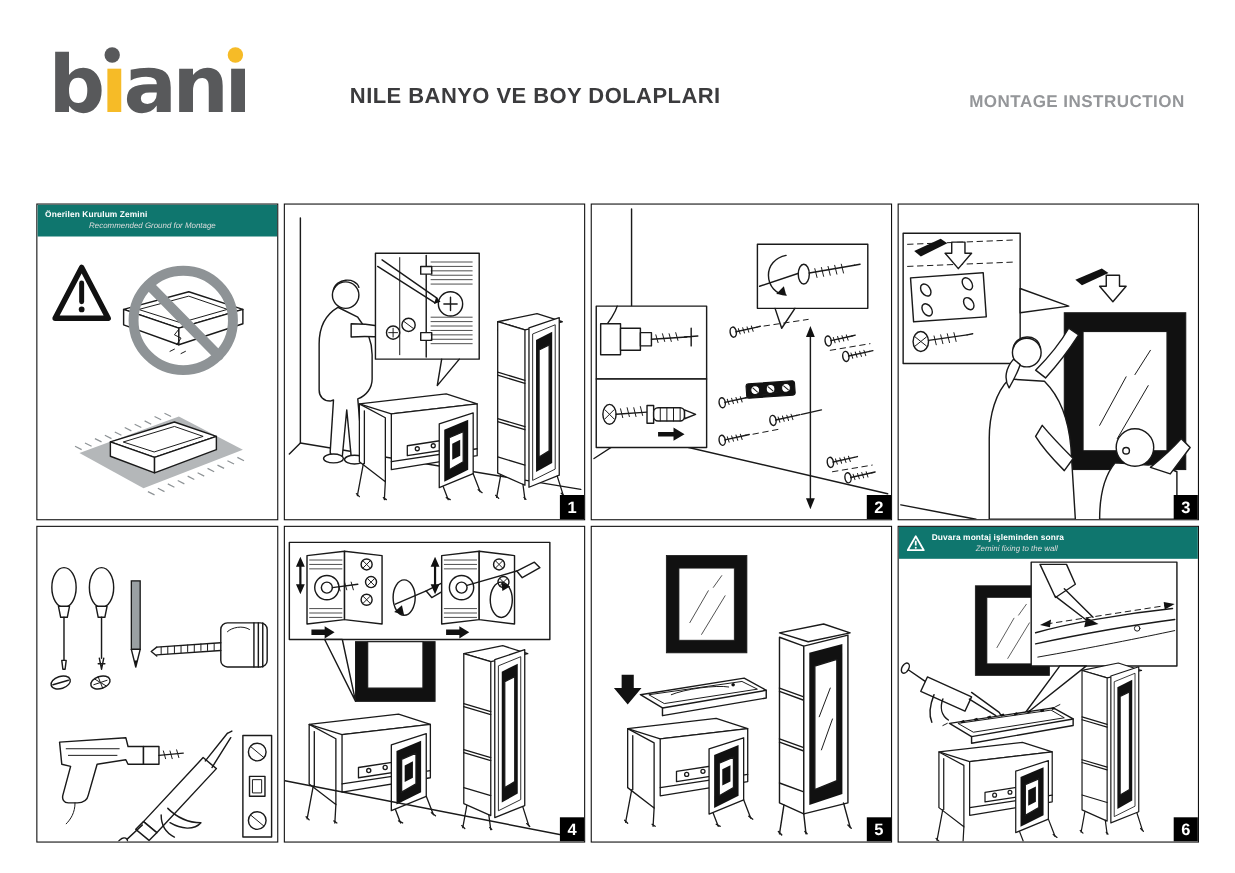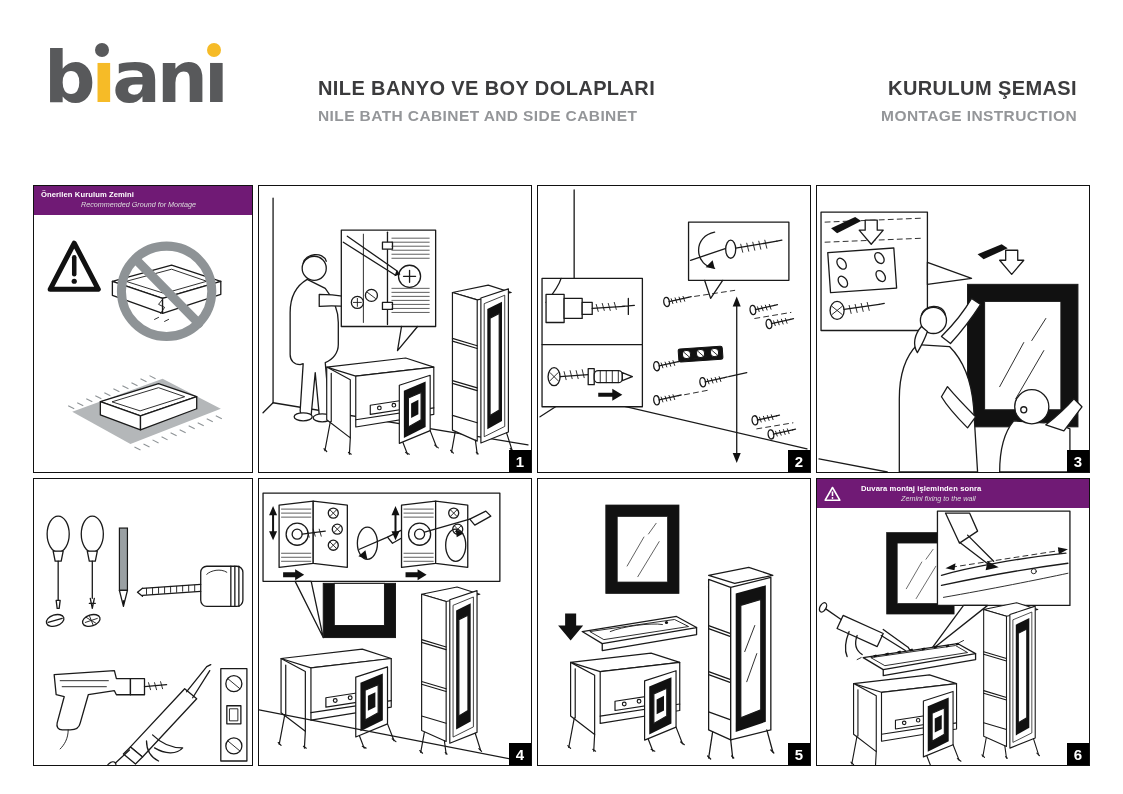--- a/index.html
+++ b/index.html
@@ -17,24 +17,24 @@
   .t-center{position:absolute;left:318px;top:77px;}
   .t-right{position:absolute;right:46px;top:77px;text-align:right;}
   .tt1{font-size:20px;font-weight:bold;color:#3b3b3d;letter-spacing:.4px;}
   .tt2{font-size:15.5px;font-weight:bold;color:#949699;letter-spacing:.4px;margin-top:7px;}
 
   
   .grid{position:absolute;left:33px;top:185px;display:grid;
         grid-template-columns:220px 274px 274px 274px;
         grid-template-rows:288px 288px;gap:5px;}
   .panel{border:1.6px solid #111;background:#fff;position:relative;box-sizing:border-box;overflow:hidden;}
-  .phead{background:#701a75;color:#fff;height:29px;box-sizing:border-box;padding:4px 7px 0;}
+  .phead{background:#0f766e;color:#fff;height:29px;box-sizing:border-box;padding:4px 7px 0;}
   .phead .t{font-size:7.6px;font-weight:bold;letter-spacing:.1px;}
   .phead .s2{font-size:7.2px;font-style:italic;color:#dcdcdc;margin-top:1px;margin-left:40px;}
-  .phead.warn{display:flex;align-items:center;gap:20px;padding:0 7px;}
+  .phead.warn{display:flex;align-items:center;gap:6px;padding:0 7px;}
   .badge{position:absolute;right:0;bottom:0;width:22px;height:22px;background:#000;color:#fff;
          display:flex;align-items:center;justify-content:center;font-size:15px;font-weight:bold;}
   svg.scene{position:absolute;left:0;top:0;width:100%;height:100%;}
   svg.scene.under{top:29px;height:calc(100% - 29px);}
 
   
   .s{fill:none;stroke:#1a1a1a;stroke-width:1.3;stroke-linecap:round;stroke-linejoin:round;}
   .sw{fill:#fff;stroke:#1a1a1a;stroke-width:1.3;stroke-linejoin:round;}
   .d{fill:#111;stroke:none;}
   .sk{fill:#111;stroke:#111;}
@@ -105,25 +105,23 @@
   </symbol>
 </defs>
 </svg>
 
 <div class="logo">
   <span>b</span><span class="iw"><span class="c-y">ı</span><span class="dot g"></span></span><span>a</span><span>n</span><span class="iw"><span class="c-g">ı</span><span class="dot y"></span></span>
 </div>
 
 <div class="t-center">
   <div class="tt1">NILE BANYO VE BOY DOLAPLARI</div>
-  <div class="tt2">NILE BATH CABINET AND SIDE CABINET</div>
 </div>
 
 <div class="t-right">
-  <div class="tt1">KURULUM ŞEMASI</div>
   <div class="tt2">MONTAGE INSTRUCTION</div>
 </div>
 
 <div class="grid">
 
   <div class="panel">
     <div class="phead">
       <div class="t">Önerilen Kurulum Zemini</div>
       <div class="s2">Recommended Ground for Montage</div>
     </div>

